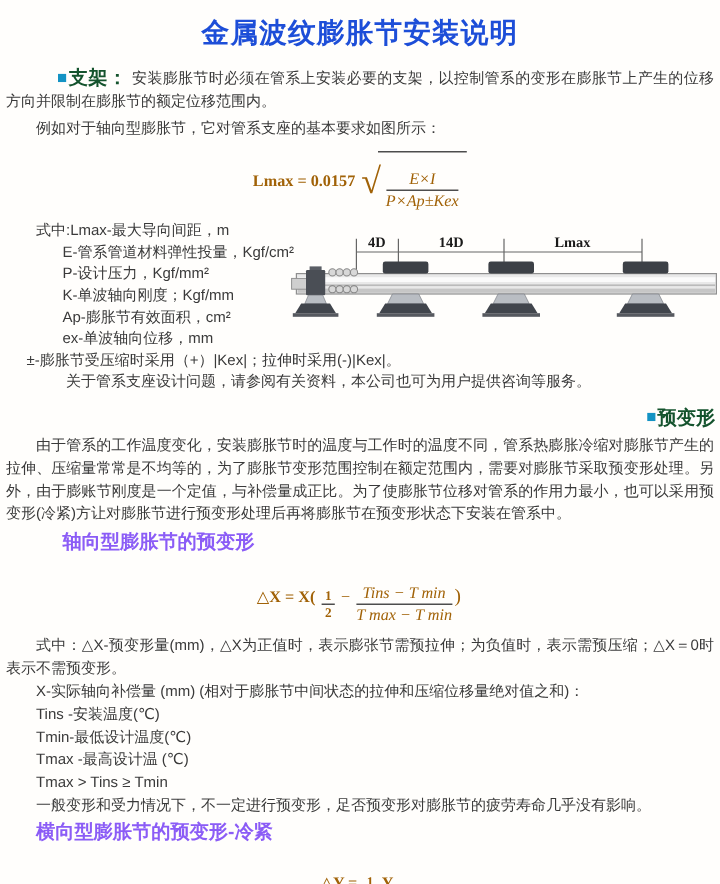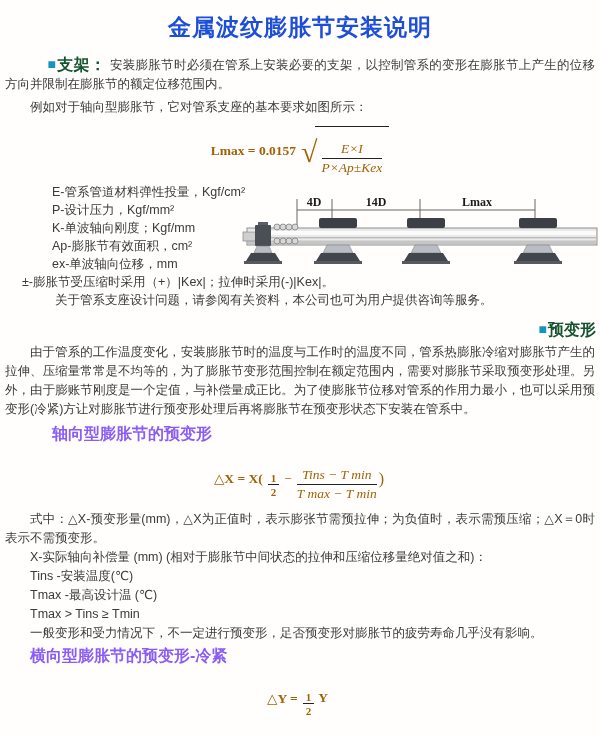--- a/index.html
+++ b/index.html
@@ -74,20 +74,21 @@
     <span class="radical">√</span>
     <span class="radicand">
       <span class="frac it">
         <span class="num">E×I</span>
         <span class="den">P×Ap±Kex</span>
       </span>
     </span>
   </div>
 
   <div class="where">
+    <div class="w-item lvl0">式中:Lmax-最大导向间距，m</div>
     <div class="w-item lvl1">E-管系管道材料弹性投量，Kgf/cm²</div>
     <div class="w-item lvl1">P-设计压力，Kgf/mm²</div>
     <div class="w-item lvl1">K-单波轴向刚度；Kgf/mm</div>
     <div class="w-item lvl1">Ap-膨胀节有效面积，cm²</div>
     <div class="w-item lvl1">ex-单波轴向位移，mm</div>
     <div class="w-item lvlpm">±-膨胀节受压缩时采用（+）|Kex|；拉伸时采用(-)|Kex|。</div>
   </div>
   <div class="note-line">关于管系支座设计问题，请参阅有关资料，本公司也可为用户提供咨询等服务。</div>
 
   <svg class="diagram" viewBox="0 0 358 80">
@@ -162,20 +163,21 @@
       <span class="den">T max − T min</span>
     </span>
     <span class="paren">)</span>
   </div>
 
   <p class="para desc-para">式中：△X-预变形量(mm)，△X为正值时，表示膨张节需预拉伸；为负值时，表示需预压缩；△X＝0时表示不需预变形。</p>
 
   <div class="def-list">
     <div class="d-item">X-实际轴向补偿量 (mm) (相对于膨胀节中间状态的拉伸和压缩位移量绝对值之和)：</div>
     <div class="d-item">Tins -安装温度(℃)</div>
+    <div class="d-item">Tmin-最低设计温度(℃)</div>
     <div class="d-item">Tmax -最高设计温  (℃)</div>
     <div class="d-item">Tmax &gt; Tins ≥ Tmin</div>
   </div>
 
   <p class="para closing">一般变形和受力情况下，不一定进行预变形，足否预变形对膨胀节的疲劳寿命几乎没有影响。</p>
 
   <div class="sub-head lateral">横向型膨胀节的预变形-冷紧</div>
 
   <div class="formula formula3">
     <span class="f-lhs">△Y =</span>

